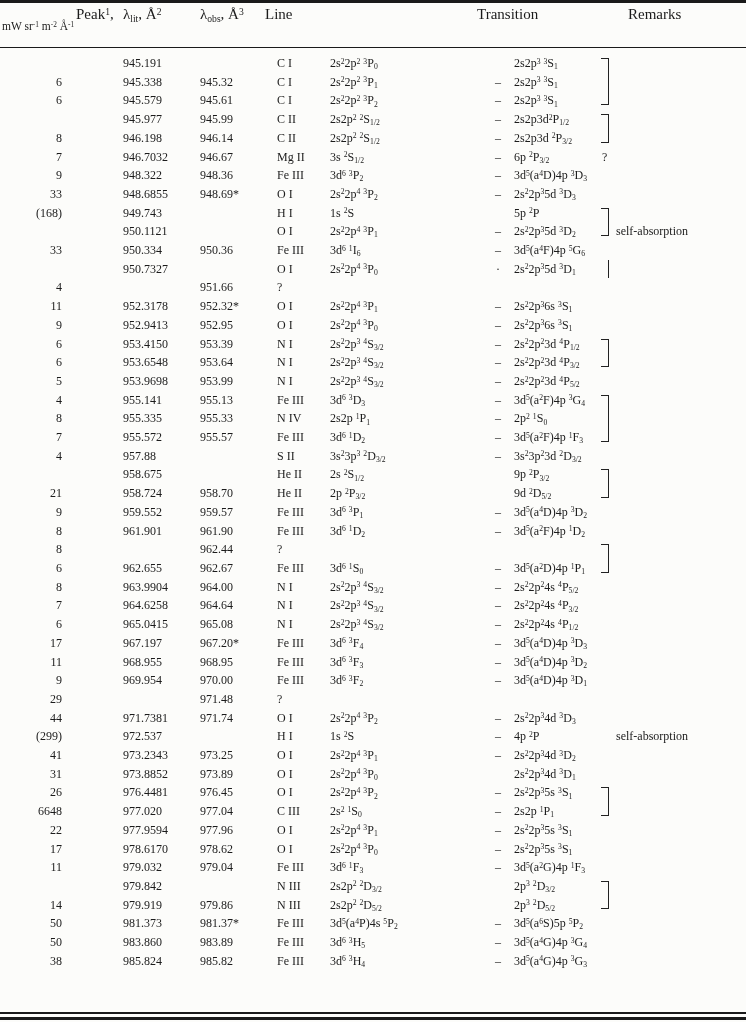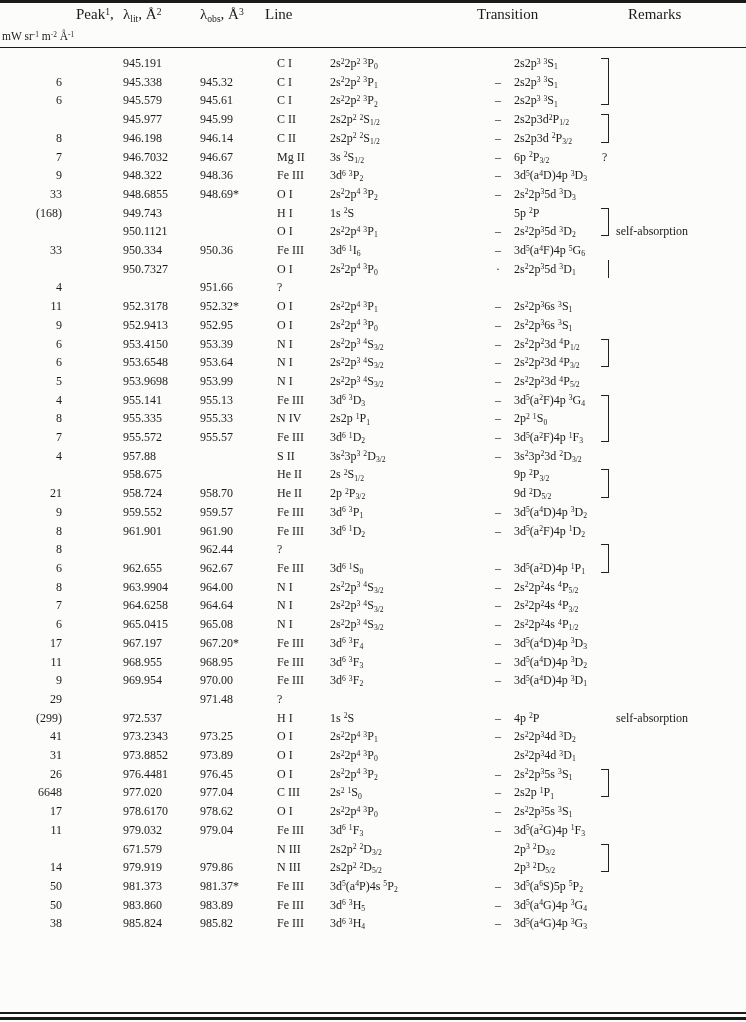--- a/index.html
+++ b/index.html
@@ -14,21 +14,21 @@
   #rule-head{top:47px;height:1.2px;}
   #rule-bottom-1{top:1012px;height:1.5px;}
   #rule-bottom-2{top:1017px;height:3px;}
 
   sup,sub{font-size:64%;line-height:0;}
   sup{vertical-align:baseline;position:relative;top:-0.45em;}
   sub{vertical-align:baseline;position:relative;top:0.28em;}
 
   .hdr span{position:absolute;font-size:15px;white-space:nowrap;}
   #h-peak{left:28px;top:6px;margin-left:48px;}
-  #h-peak-units{left:2px;top:30px;font-size:11.5px;}
+  #h-peak-units{left:2px;top:20px;font-size:11.5px;}
   #h-lit{left:123px;top:6px;}
   #h-obs{left:200px;top:6px;}
   #h-line{left:265px;top:6px;}
   #h-trans{left:430px;top:6px;margin-left:47px;}
   #h-rem{left:628px;top:6px;}
 
   table{
     position:absolute;top:54px;left:0;width:746px;
     border-collapse:collapse;table-layout:fixed;
     font-size:12px;
@@ -459,20 +459,30 @@
           <td class="c-peak">29</td>
           <td class="c-lit"></td>
           <td class="c-obs">971.48</td>
           <td class="c-line">?</td>
           <td class="c-lower"></td>
           <td class="c-dash"></td>
           <td class="c-upper"></td>
           <td class="c-rem"></td>
         </tr>
         <tr>
+          <td class="c-peak">44</td>
+          <td class="c-lit">971.7381</td>
+          <td class="c-obs">971.74</td>
+          <td class="c-line">O I</td>
+          <td class="c-lower">2s<sup>2</sup>2p<sup>4</sup> <sup>3</sup>P<sub>2</sub></td>
+          <td class="c-dash">–</td>
+          <td class="c-upper">2s<sup>2</sup>2p<sup>3</sup>4d <sup>3</sup>D<sub>3</sub></td>
+          <td class="c-rem"></td>
+        </tr>
+        <tr>
           <td class="c-peak">(299)</td>
           <td class="c-lit">972.537</td>
           <td class="c-obs"></td>
           <td class="c-line">H I</td>
           <td class="c-lower">1s <sup>2</sup>S</td>
           <td class="c-dash">–</td>
           <td class="c-upper">4p <sup>2</sup>P</td>
           <td class="c-rem"><span class="rem-text">self-absorption</span></td>
         </tr>
         <tr>
@@ -513,20 +523,30 @@
           <td class="c-obs">977.04</td>
           <td class="c-line">C III</td>
           <td class="c-lower">2s<sup>2</sup> <sup>1</sup>S<sub>0</sub></td>
           <td class="c-dash">–</td>
           <td class="c-upper">2s2p <sup>1</sup>P<sub>1</sub></td>
           <td class="c-rem">
             <span class="br br-bot"></span>
           </td>
         </tr>
         <tr>
+          <td class="c-peak">22</td>
+          <td class="c-lit">977.9594</td>
+          <td class="c-obs">977.96</td>
+          <td class="c-line">O I</td>
+          <td class="c-lower">2s<sup>2</sup>2p<sup>4</sup> <sup>3</sup>P<sub>1</sub></td>
+          <td class="c-dash">–</td>
+          <td class="c-upper">2s<sup>2</sup>2p<sup>3</sup>5s <sup>3</sup>S<sub>1</sub></td>
+          <td class="c-rem"></td>
+        </tr>
+        <tr>
           <td class="c-peak">17</td>
           <td class="c-lit">978.6170</td>
           <td class="c-obs">978.62</td>
           <td class="c-line">O I</td>
           <td class="c-lower">2s<sup>2</sup>2p<sup>4</sup> <sup>3</sup>P<sub>0</sub></td>
           <td class="c-dash">–</td>
           <td class="c-upper">2s<sup>2</sup>2p<sup>3</sup>5s <sup>3</sup>S<sub>1</sub></td>
           <td class="c-rem"></td>
         </tr>
         <tr>
@@ -534,21 +554,21 @@
           <td class="c-lit">979.032</td>
           <td class="c-obs">979.04</td>
           <td class="c-line">Fe III</td>
           <td class="c-lower">3d<sup>6</sup> <sup>1</sup>F<sub>3</sub></td>
           <td class="c-dash">–</td>
           <td class="c-upper">3d<sup>5</sup>(a<sup>2</sup>G)4p <sup>1</sup>F<sub>3</sub></td>
           <td class="c-rem"></td>
         </tr>
         <tr>
           <td class="c-peak"></td>
-          <td class="c-lit">671.579</td>
+          <td class="c-lit">979.842</td>
           <td class="c-obs"></td>
           <td class="c-line">N III</td>
           <td class="c-lower">2s2p<sup>2</sup> <sup>2</sup>D<sub>3/2</sub></td>
           <td class="c-dash"></td>
           <td class="c-upper">2p<sup>3</sup> <sup>2</sup>D<sub>3/2</sub></td>
           <td class="c-rem">
             <span class="br br-top"></span>
           </td>
         </tr>
         <tr>

